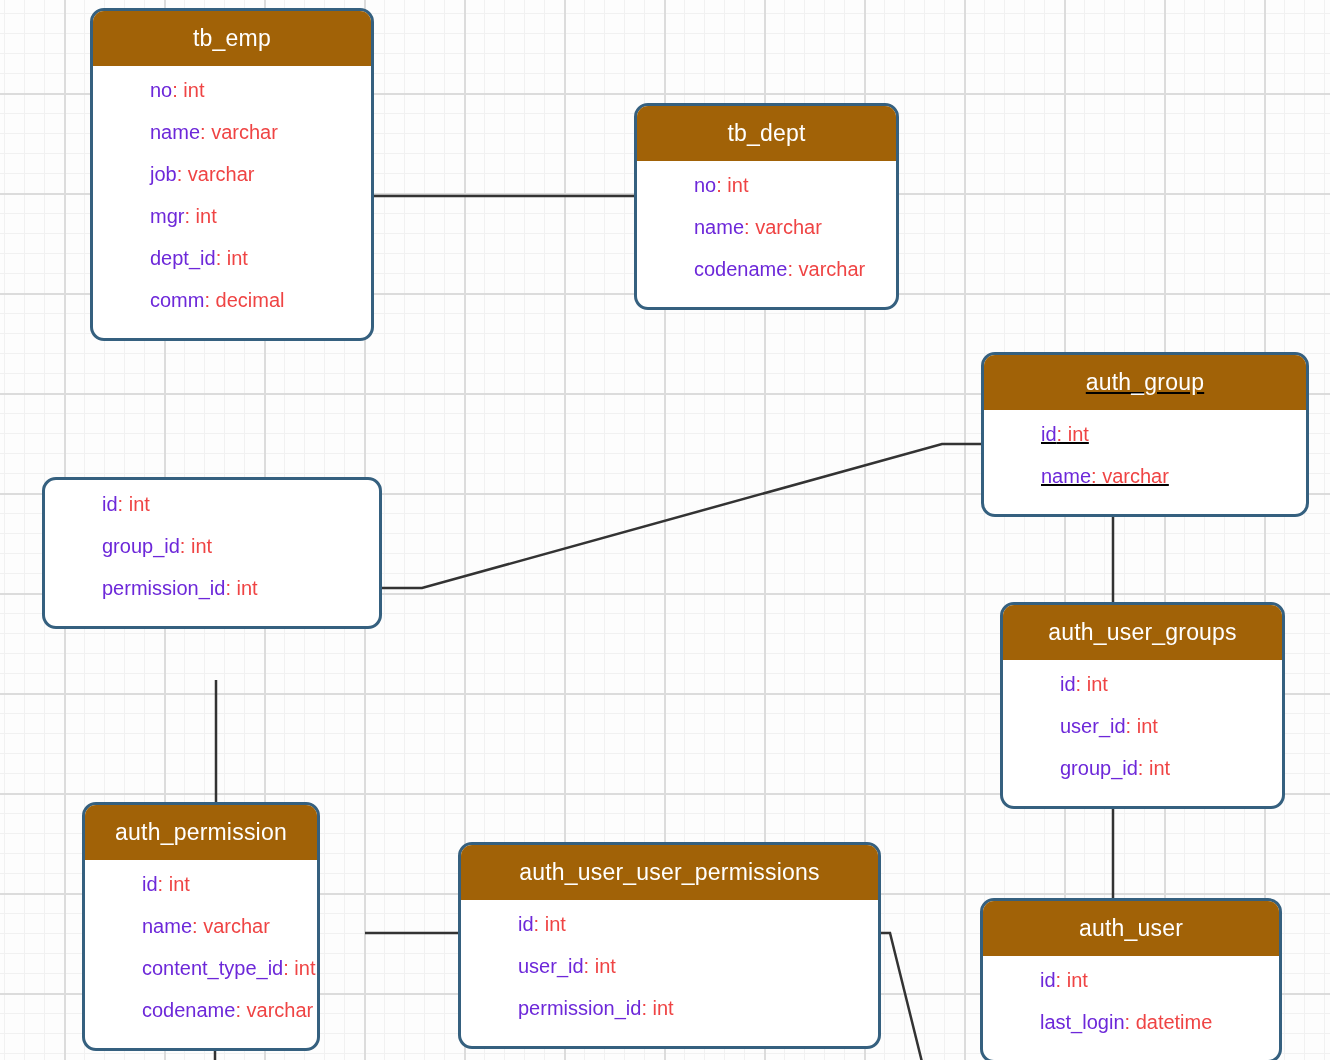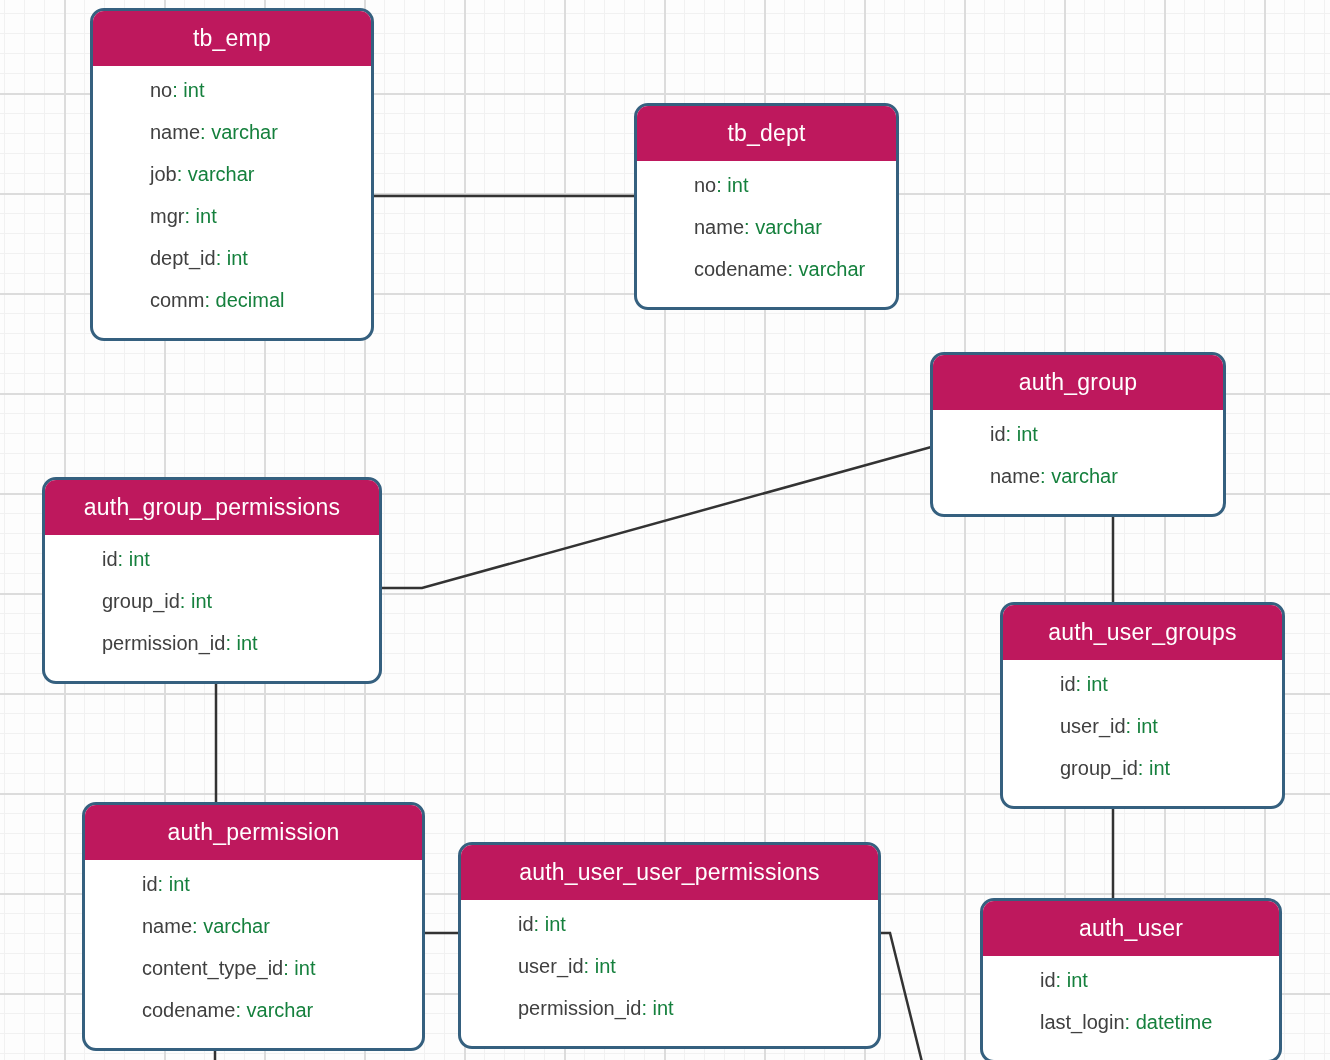--- a/index.html
+++ b/index.html
@@ -32,39 +32,39 @@
   .entity {
     position: absolute;
     box-sizing: border-box;
     border: 3px solid #35607f;
     border-radius: 14px;
     background: #ffffff;
     overflow: hidden;
   }
   .entity-header {
     height: 55px;
-    background: #be185d;
+    background: #a16207;
     color: #ffffff;
     display: flex;
     align-items: center;
     justify-content: center;
     font-size: 23px;
     letter-spacing: 0.2px;
   }
   .entity-body {
     padding: 3px 10px 17px 57px;
   }
   .field-row {
     height: 42px;
     line-height: 42px;
     font-size: 20px;
     white-space: nowrap;
   }
-  .field-name { color: #404040; text-align: right; }
-  .field-type { color: #15803d; }
+  .field-name { color: #6d28d9; text-align: right; }
+  .field-type { color: #ef4444; }
 </style>
 </head>
 <body>
 
 <div id="canvas">
   <svg id="connections">
       <polyline points="372,196 636,196" fill="none" stroke="#333333" stroke-width="2.5"></polyline>
       <polyline points="378,588 422,588 942,444 983,444" fill="none" stroke="#333333" stroke-width="2.5"></polyline>
       <polyline points="1113,515 1113,605" fill="none" stroke="#333333" stroke-width="2.5"></polyline>
       <polyline points="216,680 216,805" fill="none" stroke="#333333" stroke-width="2.5"></polyline>
@@ -90,50 +90,47 @@
       <div class="entity" style="left: 634px; top: 103px; width: 265px;">
         <div class="entity-header">
           <span>tb_dept</span>
         </div>
         <div class="entity-body">
           <div class="field-row"><span class="field-name">no</span><span class="field-type">: int</span></div>
           <div class="field-row"><span class="field-name">name</span><span class="field-type">: varchar</span></div>
           <div class="field-row"><span class="field-name">codename</span><span class="field-type">: varchar</span></div>
         </div>
       </div>
-      <div class="entity" style="left: 930px; top: 352px; width: 296px;">
+      <div class="entity" style="left: 981px; top: 352px; width: 328px; text-decoration: underline;">
         <div class="entity-header">
           <span>auth_group</span>
         </div>
         <div class="entity-body">
           <div class="field-row"><span class="field-name">id</span><span class="field-type">: int</span></div>
           <div class="field-row"><span class="field-name">name</span><span class="field-type">: varchar</span></div>
         </div>
       </div>
       <div class="entity" style="left: 42px; top: 477px; width: 340px;">
-        <div class="entity-header">
-          <span>auth_group_permissions</span>
-        </div>
         <div class="entity-body">
           <div class="field-row"><span class="field-name">id</span><span class="field-type">: int</span></div>
           <div class="field-row"><span class="field-name">group_id</span><span class="field-type">: int</span></div>
           <div class="field-row"><span class="field-name">permission_id</span><span class="field-type">: int</span></div>
         </div>
       </div>
       <div class="entity" style="left: 980px; top: 602px; width: 285px; margin-left: 20px;">
         <div class="entity-header">
           <span>auth_user_groups</span>
         </div>
         <div class="entity-body">
           <div class="field-row"><span class="field-name">id</span><span class="field-type">: int</span></div>
           <div class="field-row"><span class="field-name">user_id</span><span class="field-type">: int</span></div>
           <div class="field-row"><span class="field-name">group_id</span><span class="field-type">: int</span></div>
         </div>
       </div>
-      <div class="entity" style="left: 82px; top: 802px; width: 343px;">
+      <div class="entity" style="left: 82px; top: 802px; width: 238px;">
         <div class="entity-header">
           <span>auth_permission</span>
         </div>
         <div class="entity-body">
           <div class="field-row"><span class="field-name">id</span><span class="field-type">: int</span></div>
           <div class="field-row"><span class="field-name">name</span><span class="field-type">: varchar</span></div>
           <div class="field-row"><span class="field-name">content_type_id</span><span class="field-type">: int</span></div>
           <div class="field-row"><span class="field-name">codename</span><span class="field-type">: varchar</span></div>
         </div>
       </div>

